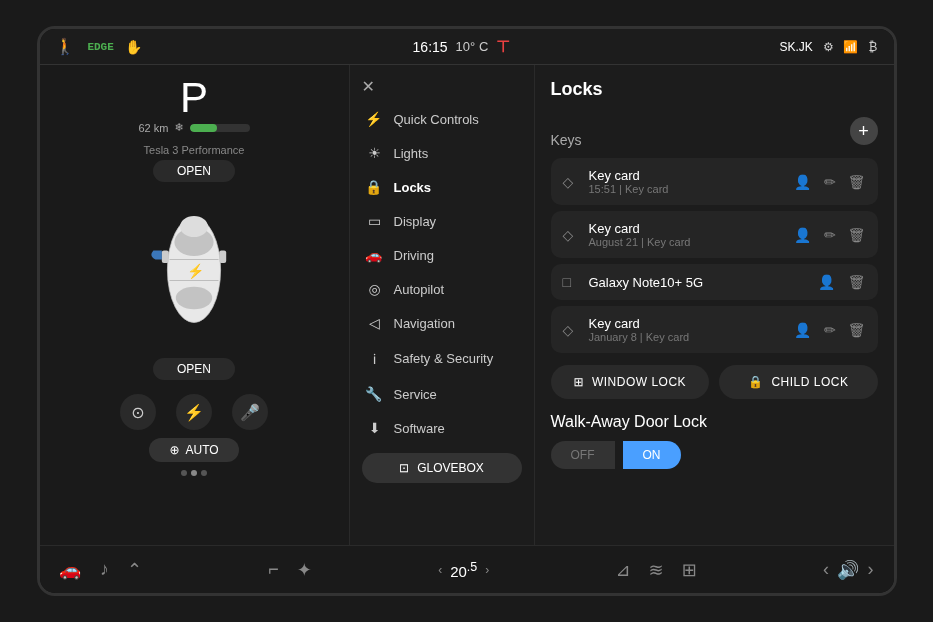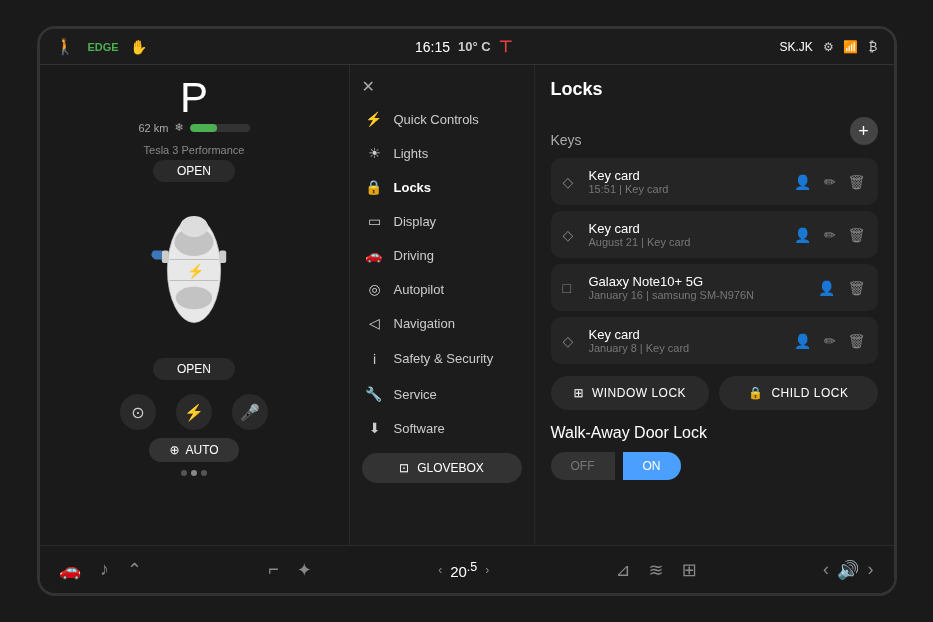--- a/index.html
+++ b/index.html
@@ -43,37 +43,38 @@
 
     .status-person-icon {
       color: #e84040;
       font-size: 16px;
     }
 
     .status-edge {
       color: #4CAF50;
       font-size: 11px;
       font-weight: bold;
+      font-family: Liberation Mono, monospace;
     }
 
     .status-hand {
       color: #ccc;
       font-size: 14px;
     }
 
     .status-center {
       display: flex;
       align-items: center;
       gap: 8px;
       color: #fff;
       font-size: 14px;
     }
 
     .status-time { font-weight: 500; }
-    .status-temp { font-size: 13px; color: #ccc; font-weight: bold; }
+    .status-temp { font-size: 13px; color: #ccc; }
     .tesla-logo { color: #e84040; font-size: 16px; font-weight: bold; }
 
     .status-right {
       display: flex;
       align-items: flex-end;
       gap: 10px;
       color: #ccc;
       font-size: 12px;
     }
 
@@ -630,21 +631,20 @@
           <button class="key-action-btn">👤</button>
           <button class="key-action-btn">✏</button>
           <button class="key-action-btn">🗑</button>
         </div>
       </div>
 
       <div class="key-item">
         <span class="key-icon">□</span>
         <div class="key-info">
           <div class="key-name">Galaxy Note10+ 5G</div>
-          <div class="key-subtitle">January 16 | samsung SM-N976N</div>
         </div>
         <div class="key-actions">
           <button class="key-action-btn">👤</button>
           <button class="key-action-btn">🗑</button>
         </div>
       </div>
 
       <div class="key-item">
         <span class="key-icon">◇</span>
         <div class="key-info">

